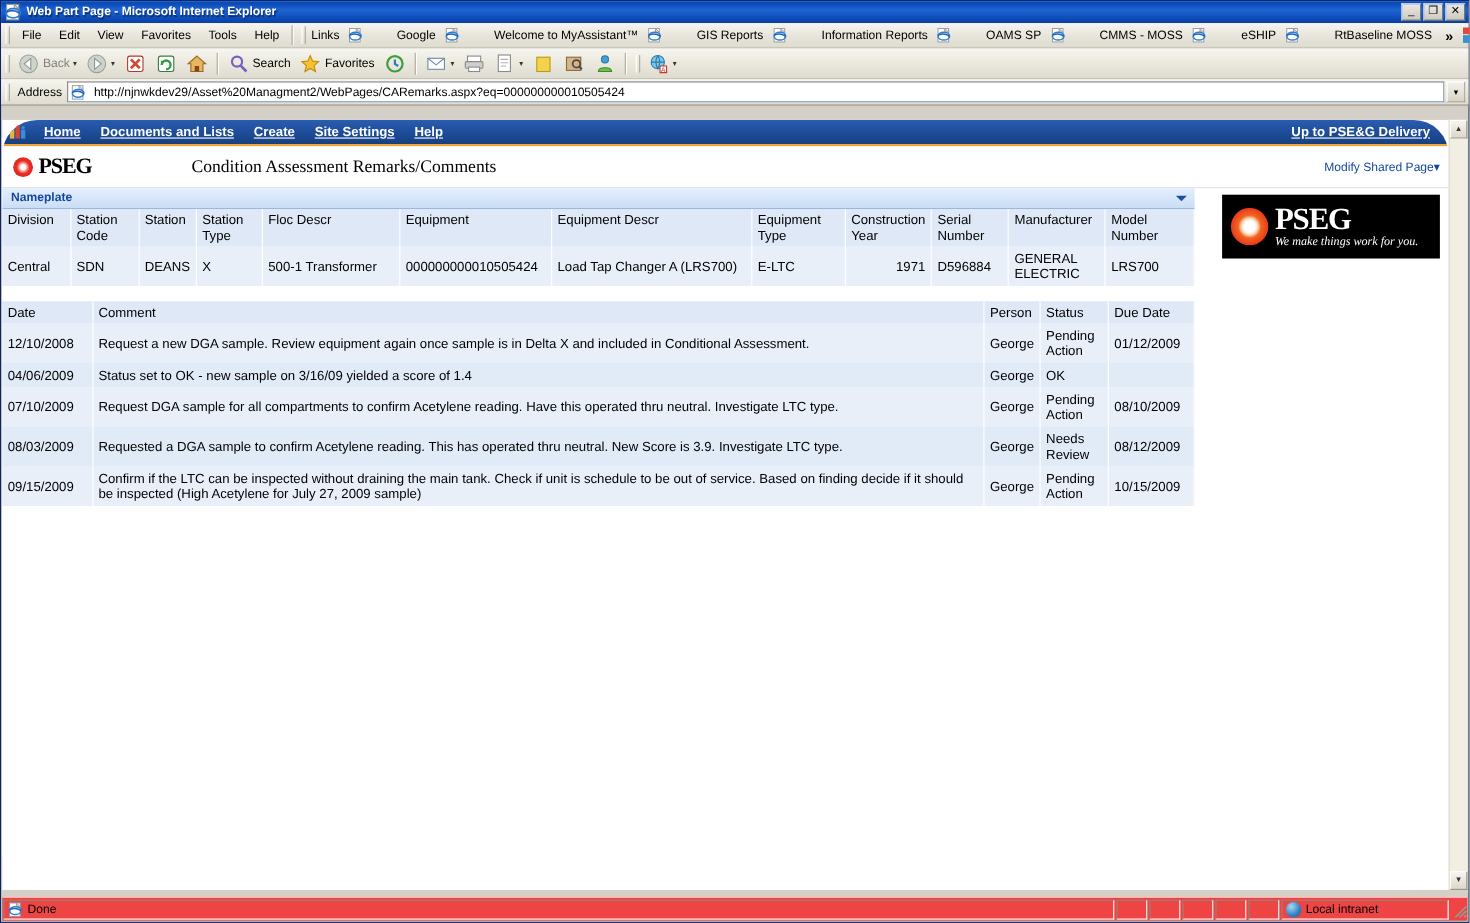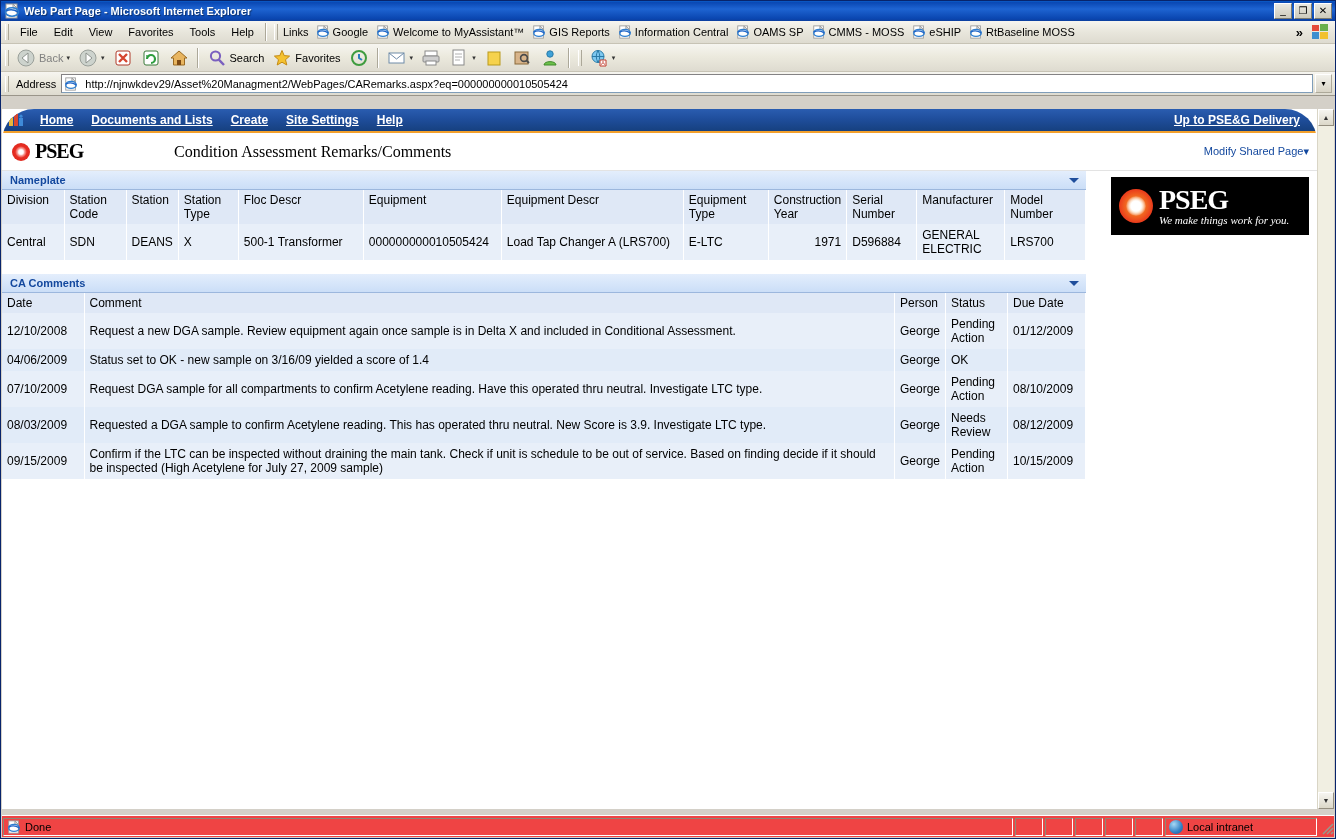--- a/index.html
+++ b/index.html
@@ -63,21 +63,21 @@
     border-left:1px solid #ffffff; border-right:1px solid #aca899;
   }
   .menu-item {
     font-size: 11px; color: #000;
     padding: 3px 8px; white-space: nowrap;
   }
   #links-sep { width:1px; align-self: stretch; margin: 2px 3px; border-left:1px solid #aca899; border-right:1px solid #ffffff; }
   #links-label { font-size: 11px; padding: 0 5px 0 2px; }
   .link-item {
     font-size: 11px; display: flex; align-items: center;
-    padding: 2px 6px 2px 2px; white-space: nowrap;
+    padding: 2px 6px 2px 2px; white-space: nowrap; gap: 28px;
   }
   .ie-mini {
     width: 14px; height: 14px; margin-right: 3px; flex: 0 0 14px;
     position: relative;
   }
   #links-more { font-size: 13px; font-weight: bold; padding: 0 6px; margin-left: auto; }
   #win-flag { width: 22px; height: 20px; margin-right: 4px; position: relative; flex: 0 0 22px;}
 
   
   #toolbar {
@@ -405,21 +405,21 @@
     </span>
     <span class="link-item">
       <span class="ie-mini">
         <svg width="14" height="14" viewBox="0 0 16 16">
           <rect x="2" y="1" width="11" height="14" fill="#ffffff" stroke="#9a9a9a"></rect>
           <path d="M9 1 L13 5 L9 5 Z" fill="#dcdcdc" stroke="#9a9a9a"></path>
           <ellipse cx="8" cy="9" rx="6" ry="4" fill="none" stroke="#2e7fd0" stroke-width="1.6"></ellipse>
           <path d="M2 8 Q8 5 14 9" fill="none" stroke="#1e64c8" stroke-width="1.6"></path>
         </svg>
       </span>
-      <span>Information Central</span>
+      <span>Information Reports</span>
     </span>
     <span class="link-item">
       <span class="ie-mini">
         <svg width="14" height="14" viewBox="0 0 16 16">
           <rect x="2" y="1" width="11" height="14" fill="#ffffff" stroke="#9a9a9a"></rect>
           <path d="M9 1 L13 5 L9 5 Z" fill="#dcdcdc" stroke="#9a9a9a"></path>
           <ellipse cx="8" cy="9" rx="6" ry="4" fill="none" stroke="#2e7fd0" stroke-width="1.6"></ellipse>
           <path d="M2 8 Q8 5 14 9" fill="none" stroke="#1e64c8" stroke-width="1.6"></path>
         </svg>
       </span>
@@ -715,24 +715,20 @@
                 <td class="c8 num">1971</td>
                 <td class="c9">D596884</td>
                 <td class="c10">GENERAL ELECTRIC</td>
                 <td class="c11">LRS700</td>
               </tr>
             </tbody>
           </table>
 
           <div style="height:14px;background:#ffffff;"></div>
 
-          <div class="wp-title">
-            <span class="t">CA Comments</span>
-            <span class="wp-menu-arrow"></span>
-          </div>
           <table class="grid" id="ca-table">
             <thead>
               <tr>
                 <th class="d">Date</th>
                 <th>Comment</th>
                 <th class="p">Person</th>
                 <th class="s">Status</th>
                 <th class="dd">Due Date</th>
               </tr>
             </thead>

